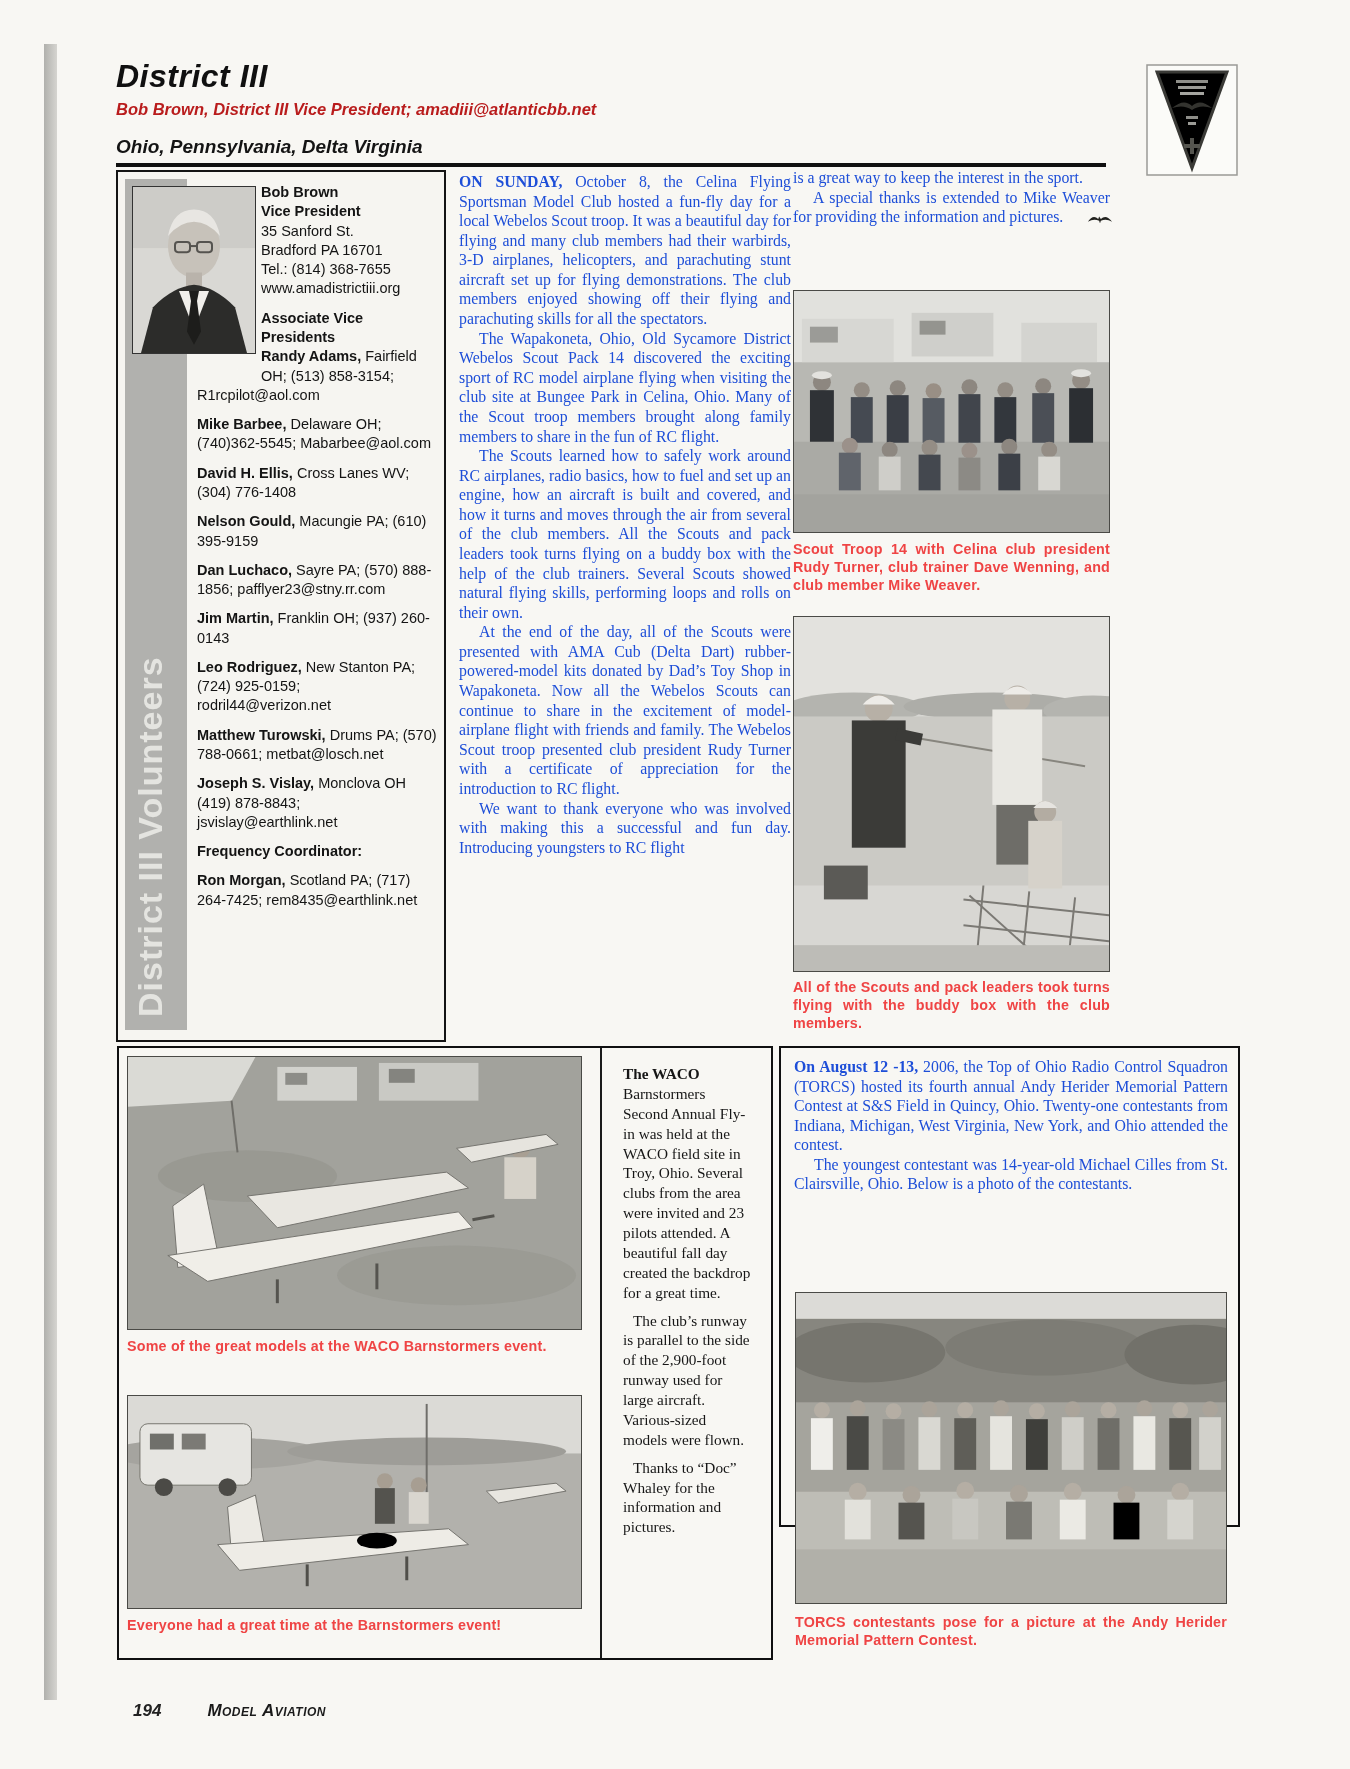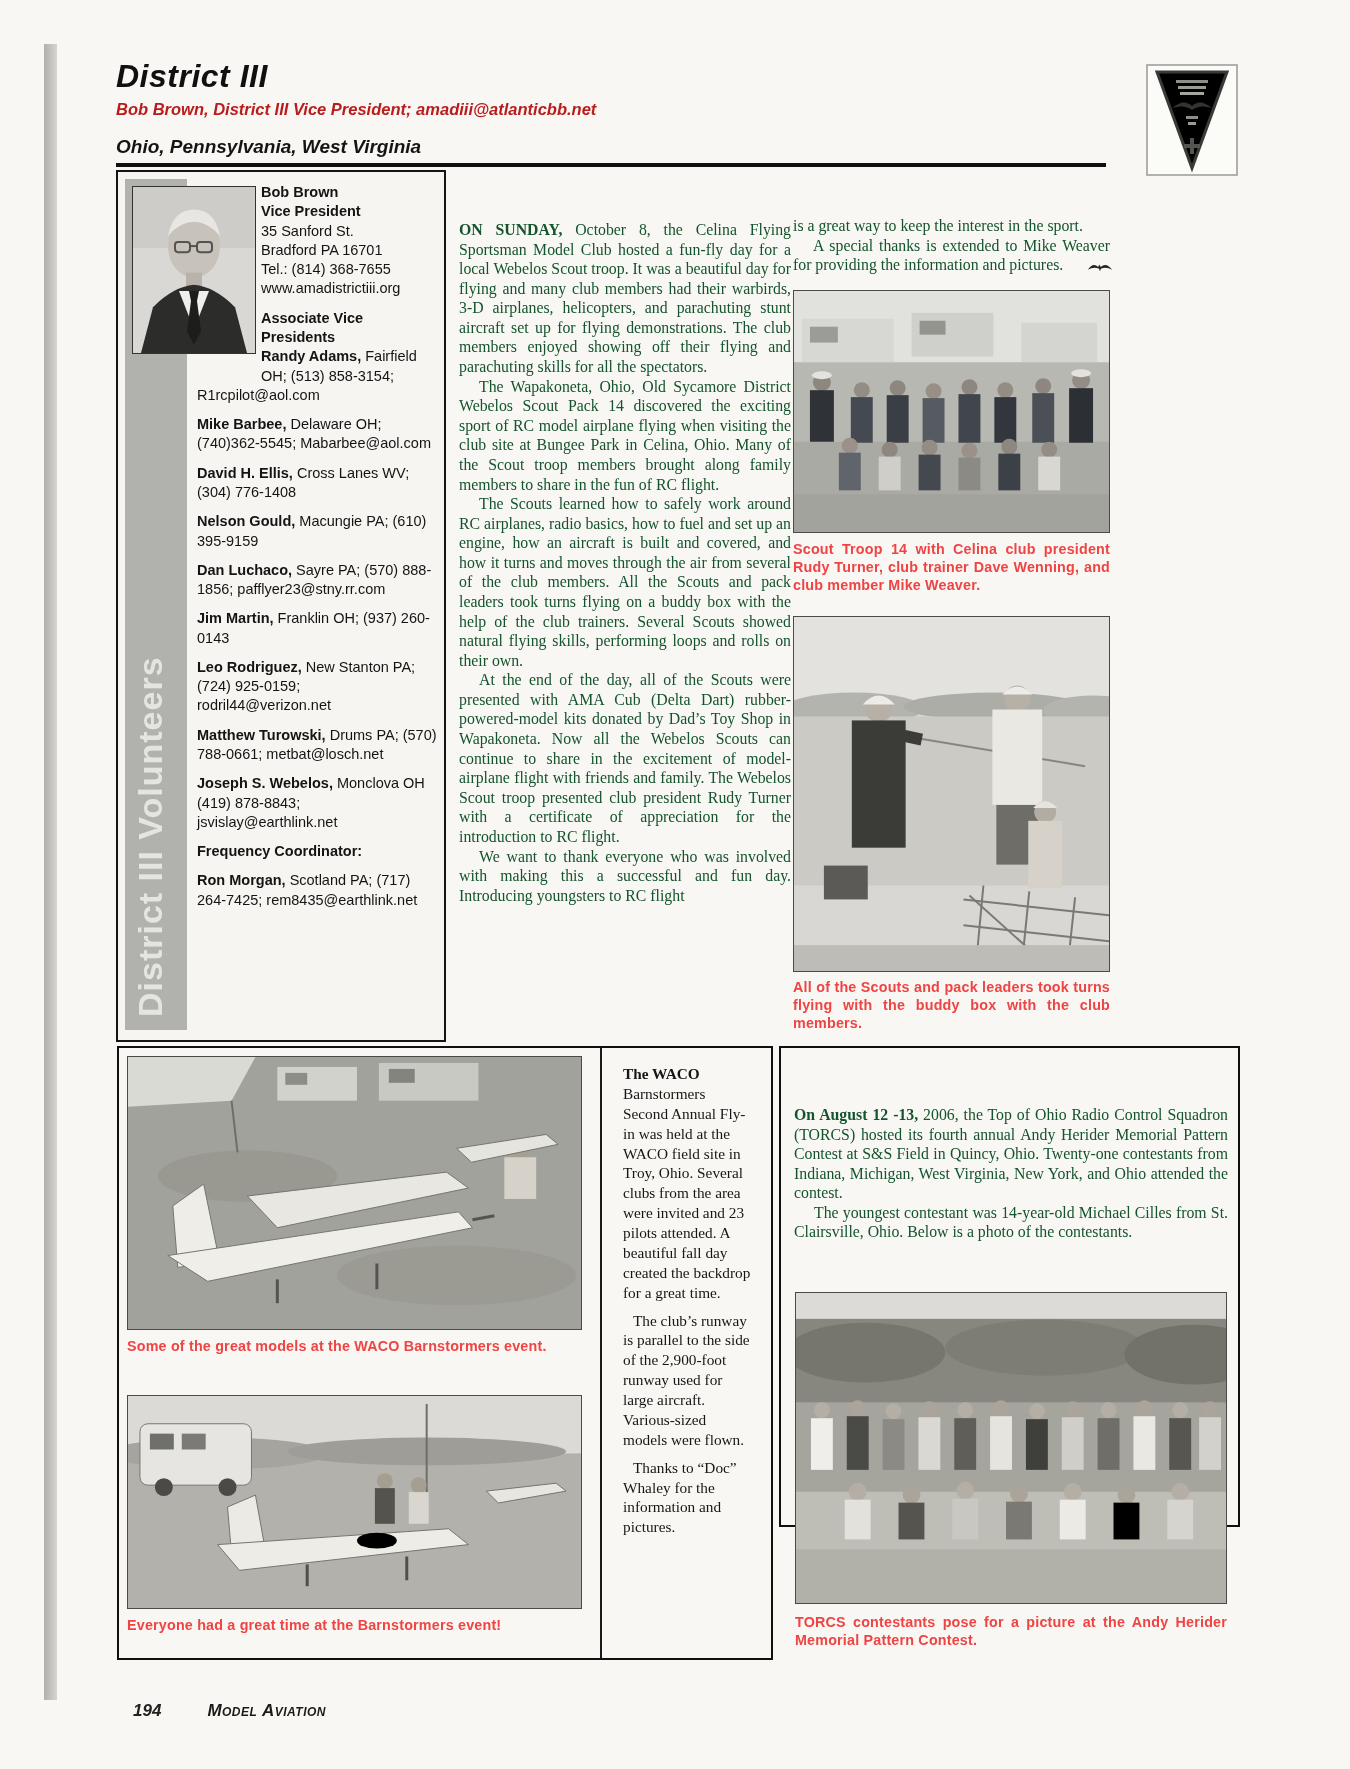--- a/index.html
+++ b/index.html
@@ -43,21 +43,21 @@
   .contact {
     position:absolute; left:79px; top:11px; width:240px;
     font-size:14.5px; line-height:1.33; color:#141414;
   }
   .pspacer { float:left; width:64px; height:186px; }
   .b { font-weight:bold; }
   .vgroup { margin:10px 0 0 0; }
   .vgroup.first { margin-top:0; }
 
   
-  .serifcol { font-family:"Liberation Serif", serif; font-size:15.8px; line-height:1.24; color:#14532d; text-align:justify;margin-top:48px; }
+  .serifcol { font-family:"Liberation Serif", serif; font-size:15.8px; line-height:1.24; color:#1d4ed8; text-align:justify; }
   .serifcol p { margin:0; }
   .serifcol p.ind { text-indent:20px; }
   .col-mid  { position:absolute; left:459px; top:172px; width:332px; }
   .col-right{ position:absolute; left:793px; top:168px; width:317px; }
 
   
   .photo { position:absolute; border:1.5px solid #4a4a46; background:#cfcfcb; box-sizing:border-box; }
   .photo svg { display:block; width:100%; height:100%; }
   .cap { position:absolute; font-weight:bold; font-size:14.3px; line-height:1.25; text-align:justify; color:#ef4444; letter-spacing:.2px; }
 
@@ -102,21 +102,21 @@
 <body>
 
 <div class="page">
 
   <div class="edge-strip"></div>
 
   <div class="hdr">
     <div class="title">District III</div>
     <div class="byline">Bob Brown, District III Vice President; amadiii@atlanticbb.net</div>
   </div>
-  <div class="region">Ohio, Pennsylvania, West Virginia</div>
+  <div class="region">Ohio, Pennsylvania, Delta Virginia</div>
 
   <div class="pennant">
     <svg viewBox="0 0 92 112" preserveAspectRatio="none">
       <rect x="1" y="1" width="90" height="110" fill="#fbfbf8" stroke="#9a9a96" stroke-width="1.5"></rect>
       <polygon points="11,8 81,8 46,104" fill="#ececе7" stroke="#3a3a36" stroke-width="3"></polygon>
       <rect x="30" y="16" width="32" height="3" fill="#8e8e89"></rect>
       <rect x="32" y="22" width="28" height="3" fill="#9b9b96"></rect>
       <rect x="34" y="28" width="24" height="3" fill="#a5a5a0"></rect>
       <path d="M26,44 Q38,34 46,42 Q54,34 66,44 Q54,40 46,46 Q38,40 26,44 Z" fill="#33332f"></path>
       <rect x="40" y="52" width="12" height="3" fill="#8e8e89"></rect>
@@ -154,21 +154,21 @@
       <div>www.amadistrictiii.org</div>
       <div class="b vgroup">Associate Vice Presidents</div>
       <div class="vgroup first"><span class="b">Randy Adams,</span><span> Fairfield OH; (513) 858-3154; R1rcpilot@aol.com</span></div>
       <div class="vgroup"><span class="b">Mike Barbee,</span><span> Delaware OH; (740)362-5545; Mabarbee@aol.com</span></div>
       <div class="vgroup"><span class="b">David H. Ellis,</span><span> Cross Lanes WV; (304) 776-1408</span></div>
       <div class="vgroup"><span class="b">Nelson Gould,</span><span> Macungie PA; (610) 395-9159</span></div>
       <div class="vgroup"><span class="b">Dan Luchaco,</span><span> Sayre PA; (570) 888-1856; pafflyer23@stny.rr.com</span></div>
       <div class="vgroup"><span class="b">Jim Martin,</span><span> Franklin OH; (937) 260-0143</span></div>
       <div class="vgroup"><span class="b">Leo Rodriguez,</span><span> New Stanton PA; (724) 925-0159; rodril44@verizon.net</span></div>
       <div class="vgroup"><span class="b">Matthew Turowski,</span><span> Drums PA; (570) 788-0661; metbat@losch.net</span></div>
-      <div class="vgroup"><span class="b">Joseph S. Webelos,</span><span> Monclova OH (419) 878-8843; jsvislay@earthlink.net</span></div>
+      <div class="vgroup"><span class="b">Joseph S. Vislay,</span><span> Monclova OH (419) 878-8843; jsvislay@earthlink.net</span></div>
       <div class="b vgroup">Frequency Coordinator:</div>
       <div class="vgroup"><span class="b">Ron Morgan,</span><span> Scotland PA; (717) 264-7425; rem8435@earthlink.net</span></div>
     </div>
   </div>
 
   <div class="col-mid serifcol">
     <p><span class="b">ON SUNDAY,</span><span> October 8, the Celina Flying Sportsman Model Club hosted a fun-fly day for a local Webelos Scout troop. It was a beautiful day for flying and many club members had their warbirds, 3-D airplanes, helicopters, and parachuting stunt aircraft set up for flying demonstrations. The club members enjoyed showing off their flying and parachuting skills for all the spectators.</span></p>
     <p class="ind">The Wapakoneta, Ohio, Old Sycamore District Webelos Scout Pack 14 discovered the exciting sport of RC model airplane flying when visiting the club site at Bungee Park in Celina, Ohio. Many of the Scout troop members brought along family members to share in the fun of RC flight.</p>
     <p class="ind">The Scouts learned how to safely work around RC airplanes, radio basics, how to fuel and set up an engine, how an aircraft is built and covered, and how it turns and moves through the air from several of the club members. All the Scouts and pack leaders took turns flying on a buddy box with the help of the club trainers. Several Scouts showed natural flying skills, performing loops and rolls on their own.</p>
     <p class="ind">At the end of the day, all of the Scouts were presented with AMA Cub (Delta Dart) rubber-powered-model kits donated by Dad’s Toy Shop in Wapakoneta. Now all the Webelos Scouts can continue to share in the excitement of model-airplane flight with friends and family. The Webelos Scout troop presented club president Rudy Turner with a certificate of appreciation for the introduction to RC flight.</p>

